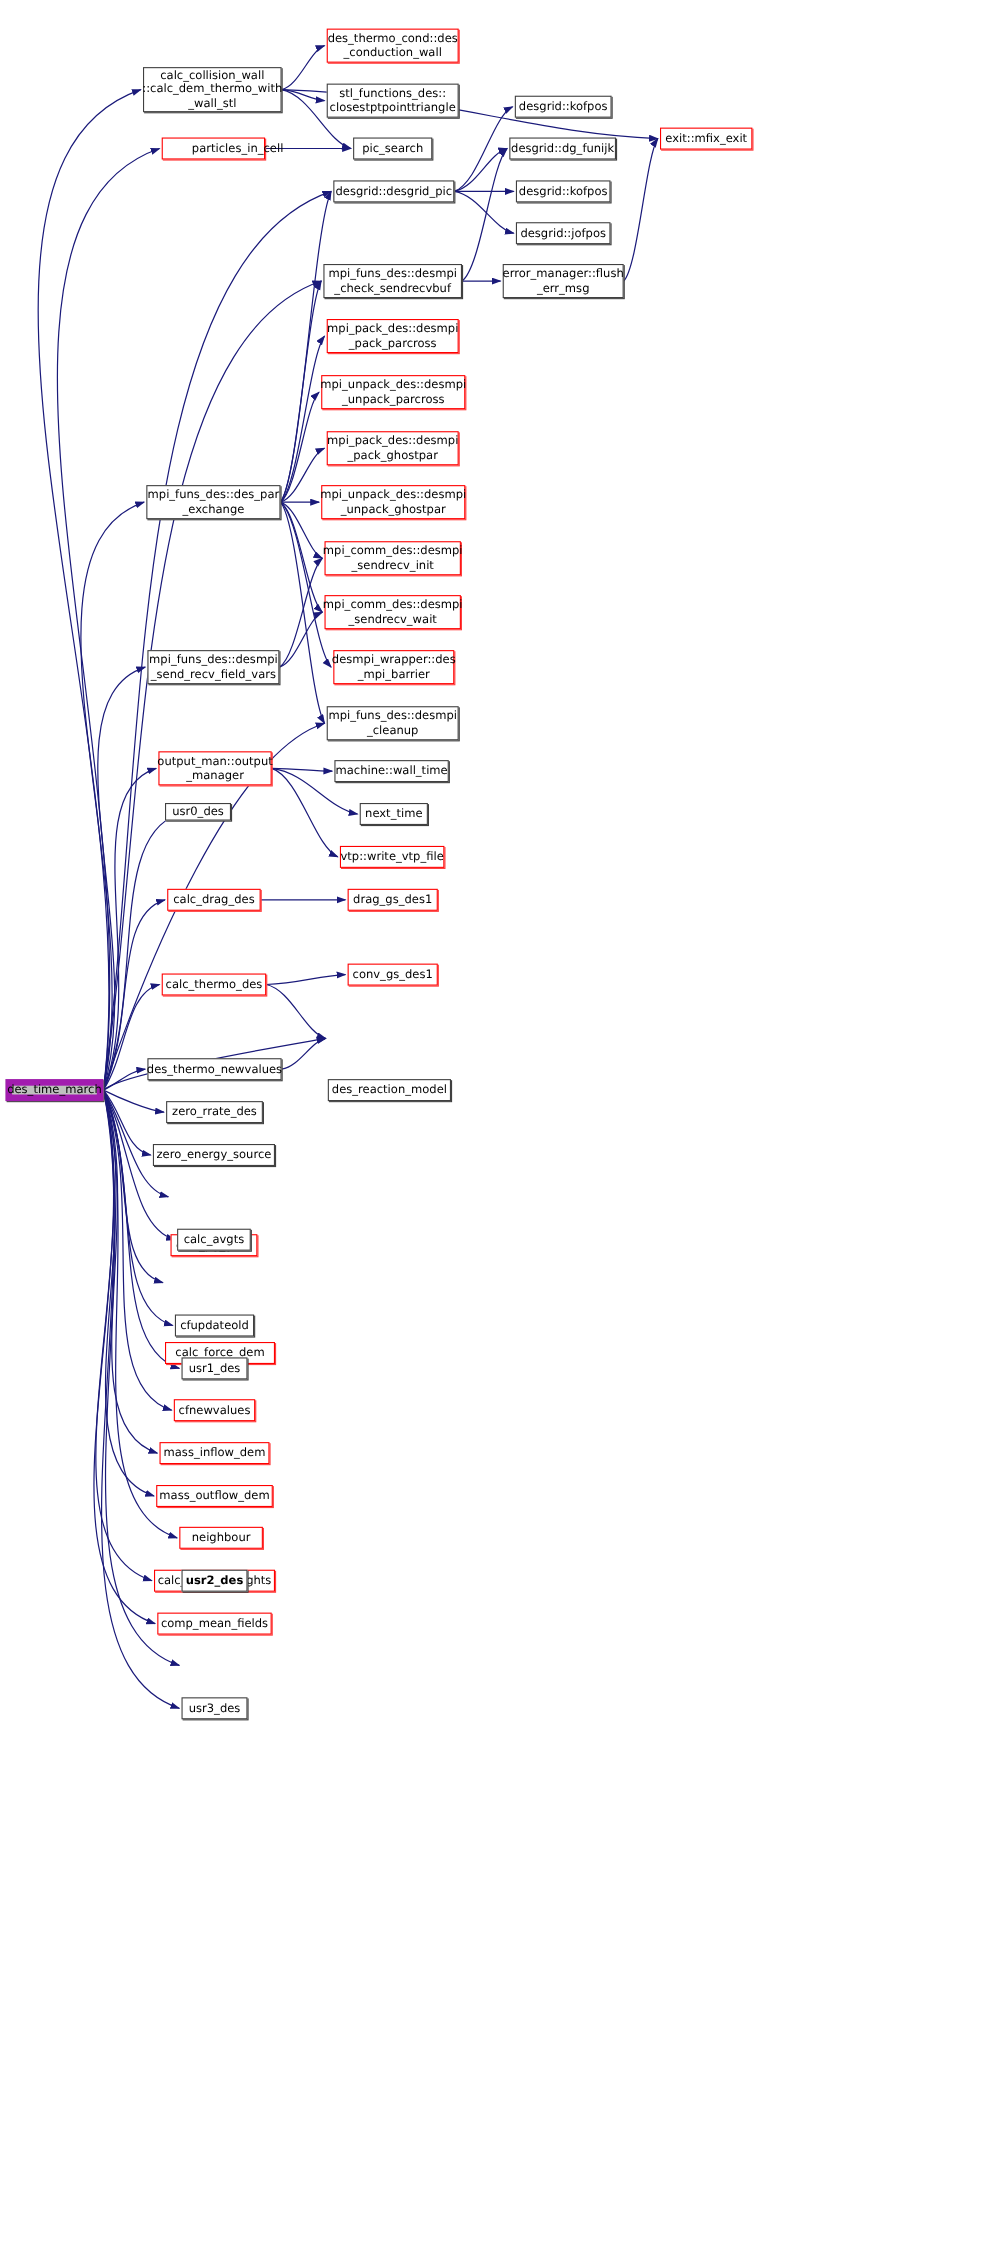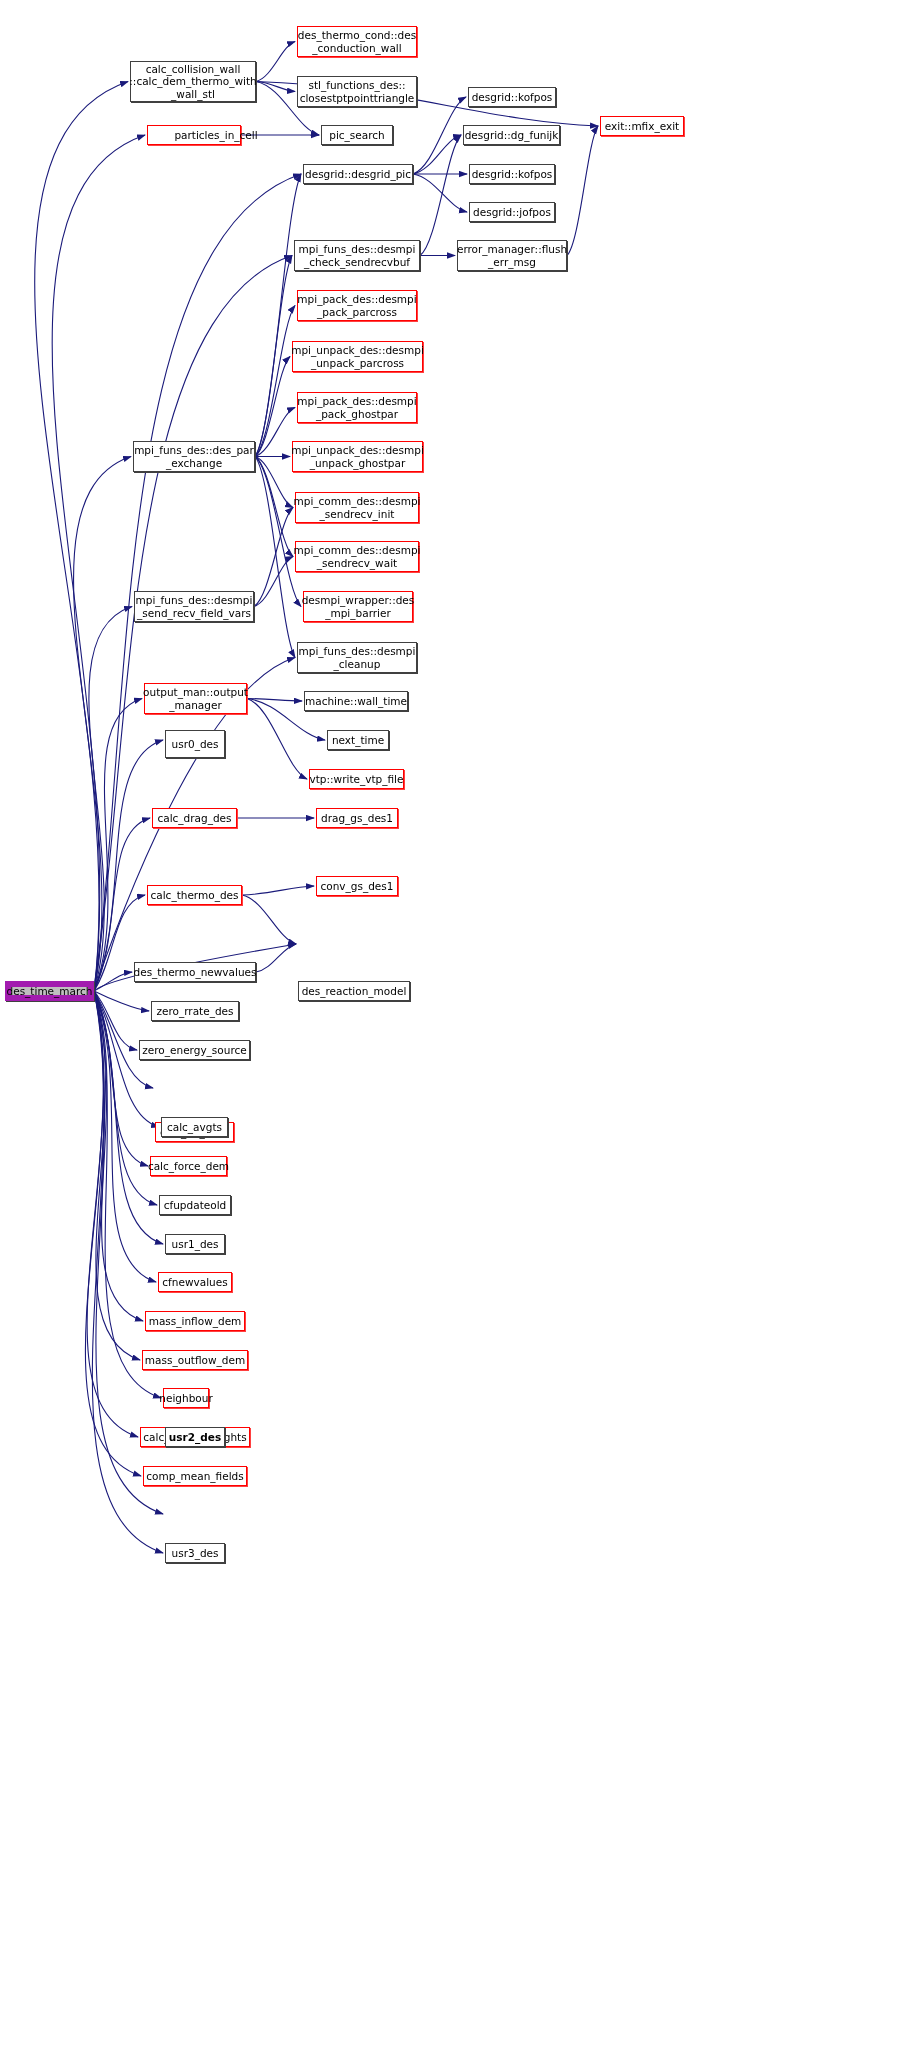--- a/index.html
+++ b/index.html
@@ -161,39 +161,39 @@
       <div class="node red" style="left: 295px; top: 541px; width: 124px; height: 31px;">mpi_comm_des::desmpi
 _sendrecv_wait</div>
       <div class="node red" style="left: 303px; top: 591px; width: 110px; height: 31px;">desmpi_wrapper::des
 _mpi_barrier</div>
       <div class="node gray" style="left: 134px; top: 591px; width: 120px; height: 31px;">mpi_funs_des::desmpi
 _send_recv_field_vars</div>
       <div class="node gray" style="left: 297px; top: 642px; width: 120px; height: 31px;">mpi_funs_des::desmpi
 _cleanup</div>
       <div class="node red" style="left: 144px; top: 683px; width: 103px; height: 31px;">output_man::output
 _manager</div>
-      <div class="node gray" style="left: 165px; top: 730px; width: 60px; height: 28px;">usr0_des</div>
+      <div class="node gray" style="left: 150px; top: 730px; width: 60px; height: 16px;">usr0_des</div>
       <div class="node gray" style="left: 304px; top: 691px; width: 104px; height: 20px;">machine::wall_time</div>
       <div class="node gray" style="left: 327px; top: 730px; width: 62px; height: 20px;">next_time</div>
       <div class="node red" style="left: 309px; top: 769px; width: 95px; height: 20px;">vtp::write_vtp_file</div>
       <div class="node red" style="left: 152px; top: 808px; width: 85px; height: 20px;">calc_drag_des</div>
       <div class="node red" style="left: 316px; top: 808px; width: 82px; height: 20px;">drag_gs_des1</div>
       <div class="node red" style="left: 147px; top: 885px; width: 95px; height: 20px;">calc_thermo_des</div>
       <div class="node red" style="left: 316px; top: 876px; width: 82px; height: 20px;">conv_gs_des1</div>
       <div class="node gray" style="left: 298px; top: 934px; width: 112px; height: 20px; margin-top: 47px;">des_reaction_model</div>
       <div class="node gray" style="left: 134px; top: 962px; width: 122px; height: 20px;">des_thermo_newvalues</div>
       <div class="node gray" style="left: 151px; top: 1001px; width: 88px; height: 20px;">zero_rrate_des</div>
       <div class="node gray" style="left: 139px; top: 1040px; width: 111px; height: 20px;">zero_energy_source</div>
       <div class="node red" style="left: 155px; top: 1078px; width: 79px; height: 20px; margin-top: 44px;">calc_pg_grad</div>
       <div class="node gray" style="left: 161px; top: 1117px; width: 67px; height: 20px;">calc_avgts</div>
-      <div class="node red" style="left: 150px; top: 1156px; width: 77px; height: 20px;">calc_force_dem</div>
+      <div class="node red" style="left: 150px; top: 1220px; width: 100px; height: 20px;">calc_force_dem</div>
       <div class="node gray" style="left: 159px; top: 1195px; width: 72px; height: 20px;">cfupdateold</div>
       <div class="node gray" style="left: 165px; top: 1234px; width: 60px; height: 20px;">usr1_des</div>
       <div class="node red" style="left: 158px; top: 1272px; width: 74px; height: 20px;">cfnewvalues</div>
       <div class="node red" style="left: 145px; top: 1311px; width: 100px; height: 20px;">mass_inflow_dem</div>
       <div class="node red" style="left: 142px; top: 1350px; width: 106px; height: 20px;">mass_outflow_dem</div>
-      <div class="node red" style="left: 163px; top: 1388px; width: 46px; height: 20px;">neighbour</div>
+      <div class="node red" style="left: 163px; top: 1388px; width: 76px; height: 20px;">neighbour</div>
       <div class="node red" style="left: 140px; top: 1427px; width: 110px; height: 20px;">calc_interp_weights</div>
       <div class="node red" style="left: 143px; top: 1466px; width: 104px; height: 20px;">comp_mean_fields</div>
       <div class="node gray" style="left: 165px; top: 1427px; width: 60px; height: 20px; font-weight: bold;">usr2_des</div>
       <div class="node gray" style="left: 165px; top: 1543px; width: 60px; height: 20px;">usr3_des</div>
     </div>
 </div>
 
 </body></html>

